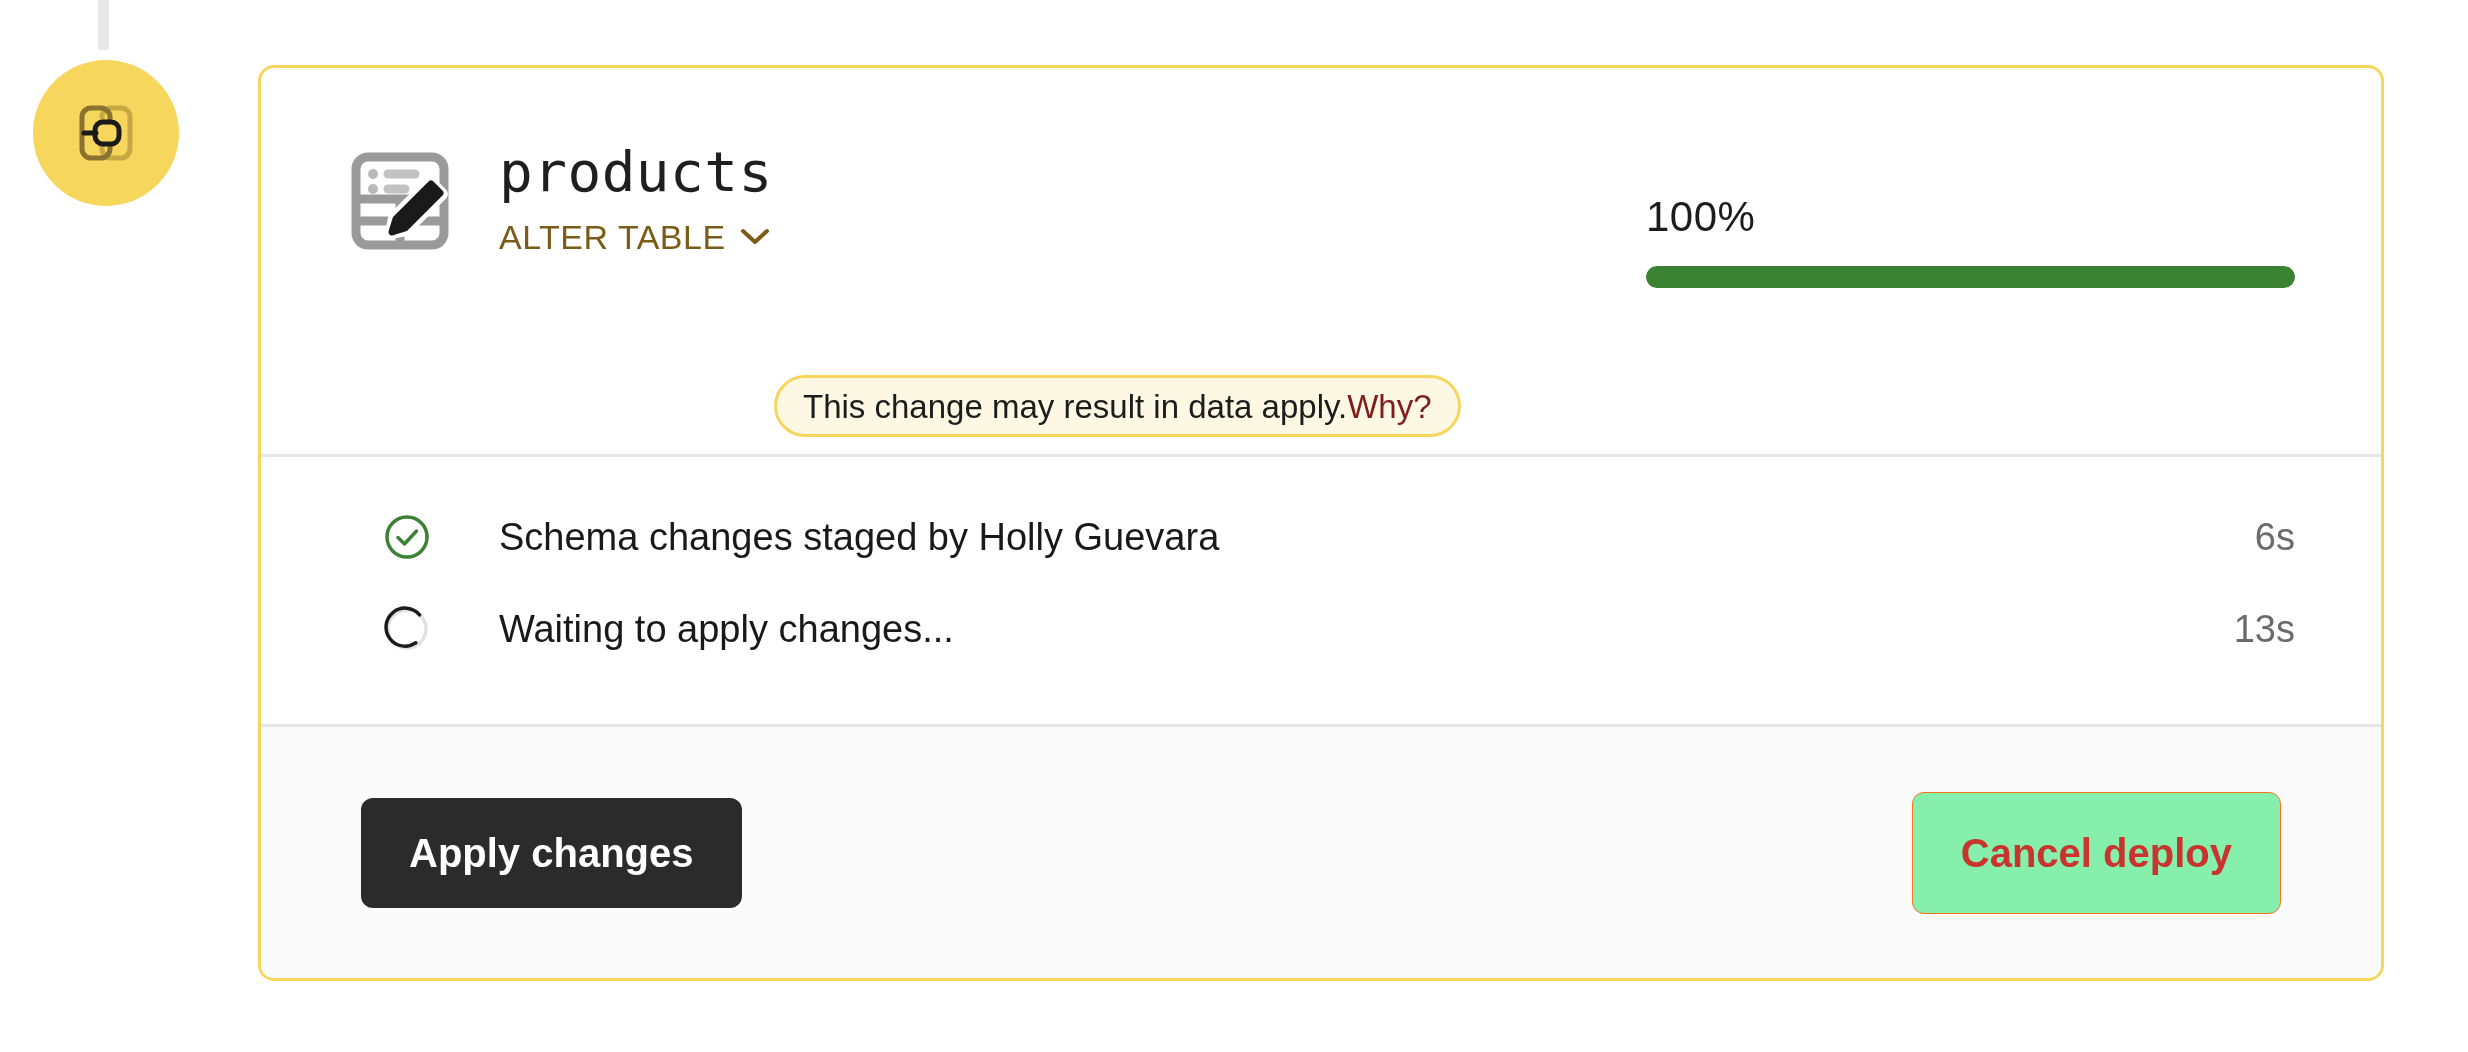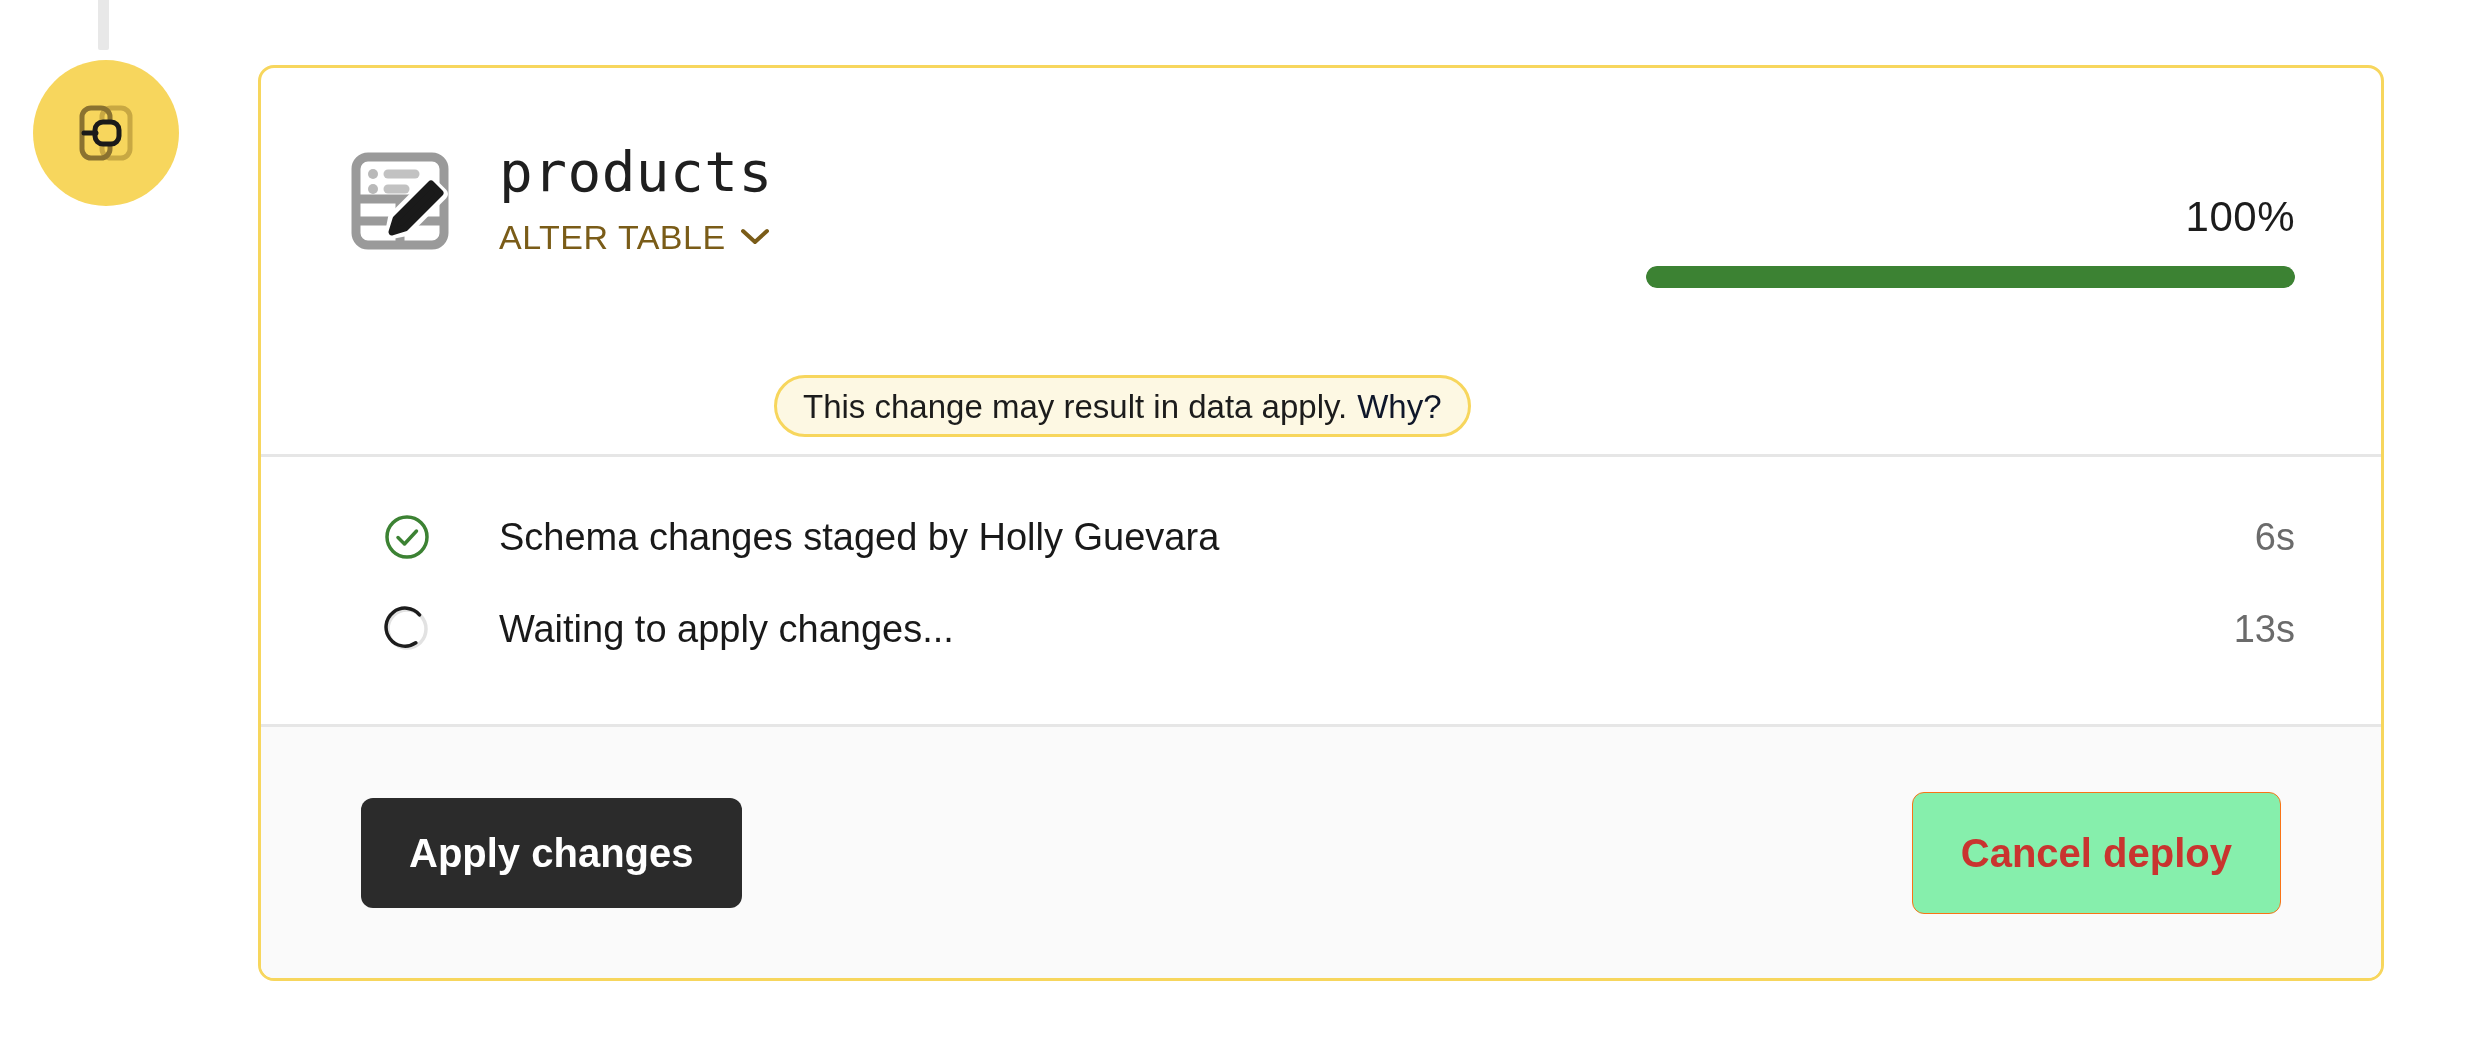--- a/index.html
+++ b/index.html
@@ -128,35 +128,34 @@
     border-radius: 31px;
     white-space: nowrap;
   }
   .warning-text {
     font-size: 33px;
     color: #1c1c1c;
     line-height: 1;
   }
   .warning-link {
     font-size: 33px;
-    color: #0f172a;
-    line-height: 1;
-    margin-left: 10px;
+    color: #7f1d1d;
+    line-height: 1;
     cursor: pointer;
   }
 
   
   .progress-block {
     position: absolute;
     right: 86px;
     top: 128px;
     width: 649px;
   }
   .progress-percent {
-    text-align: right;
+    text-align: left;
     font-size: 42px;
     color: #1c1c1c;
     line-height: 1;
     letter-spacing: 0.5px;
   }
   .progress-track {
     margin-top: 28px;
     width: 100%;
     height: 22px;
     border-radius: 11px;

